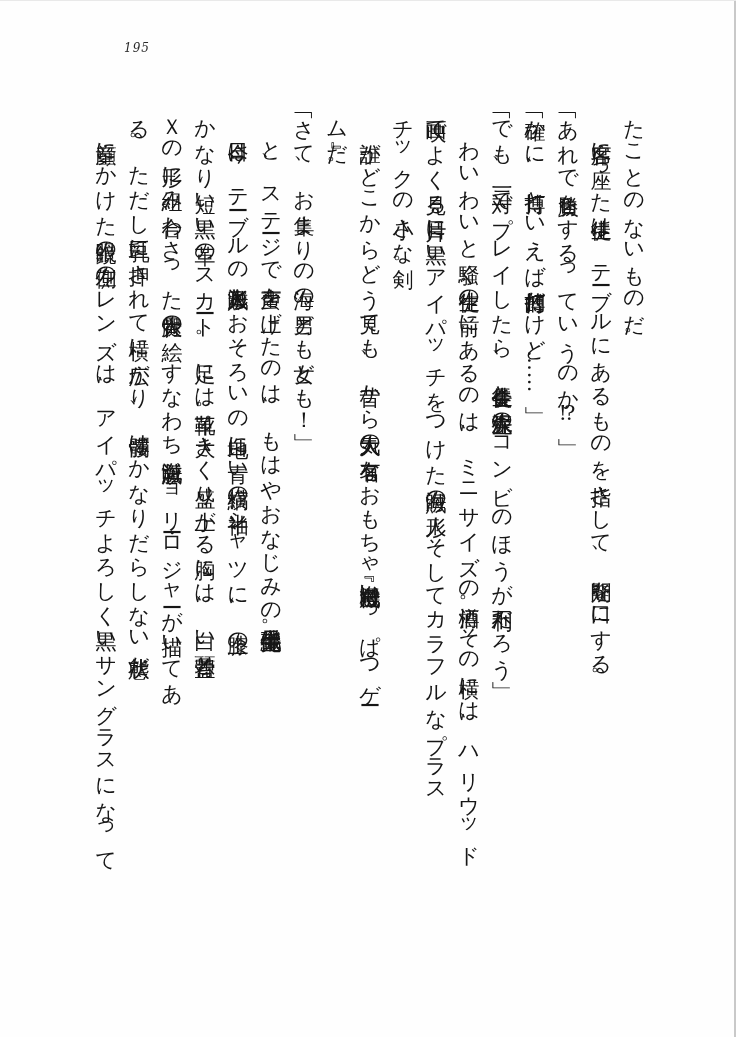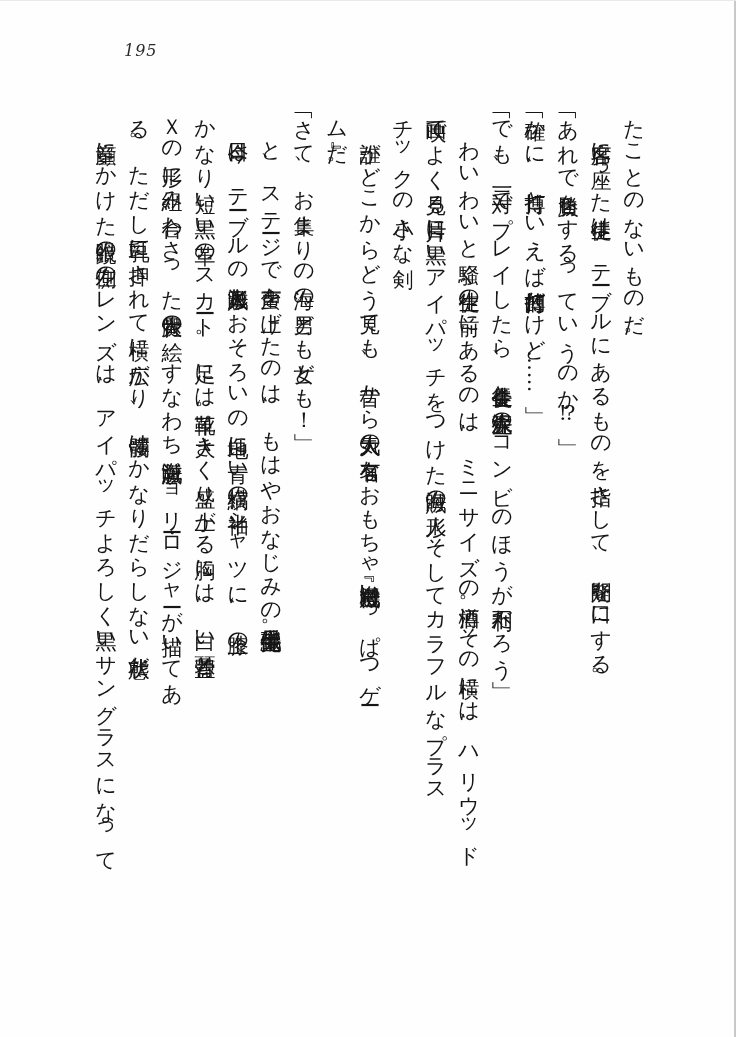--- a/index.html
+++ b/index.html
@@ -14,21 +14,21 @@
     background: #fefefe;
     overflow: hidden;
     border-top: 1px solid #e9e9e9;
   }
   .page-number {
     position: absolute;
     top: 40px;
     left: 124px;
     font-family: "DejaVu Serif", "Liberation Serif", serif;
     font-style: italic;
-    font-size: 16px;
+    font-size: 12px;
     color: #2a2a2a;
     letter-spacing: 1px;
   }
   .text-block {
     position: absolute;
     top: 104px;
     right: 86px;
     height: 852px;
     writing-mode: vertical-rl;
     text-orientation: mixed;

